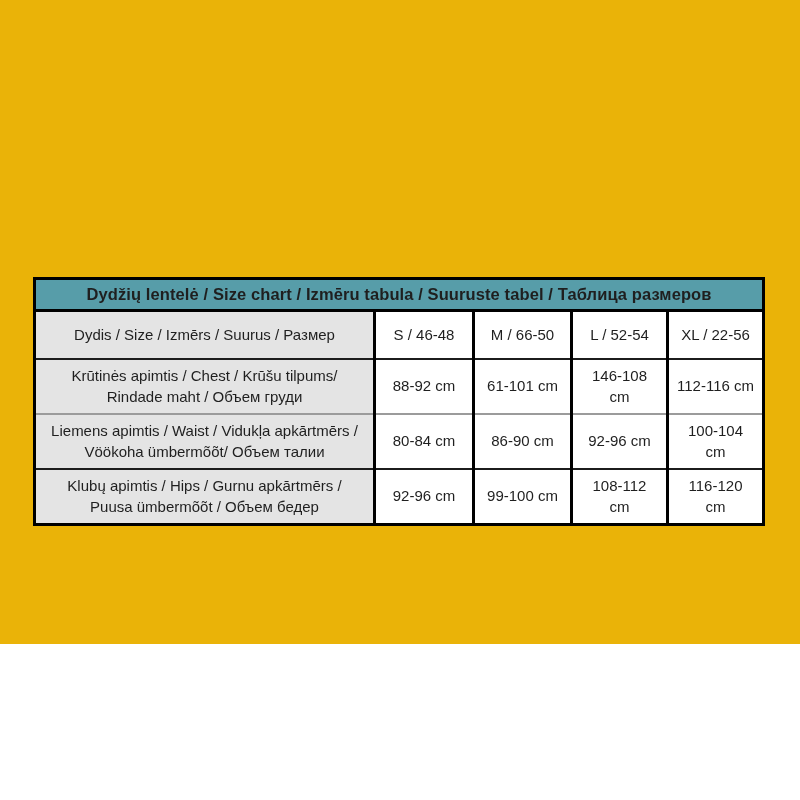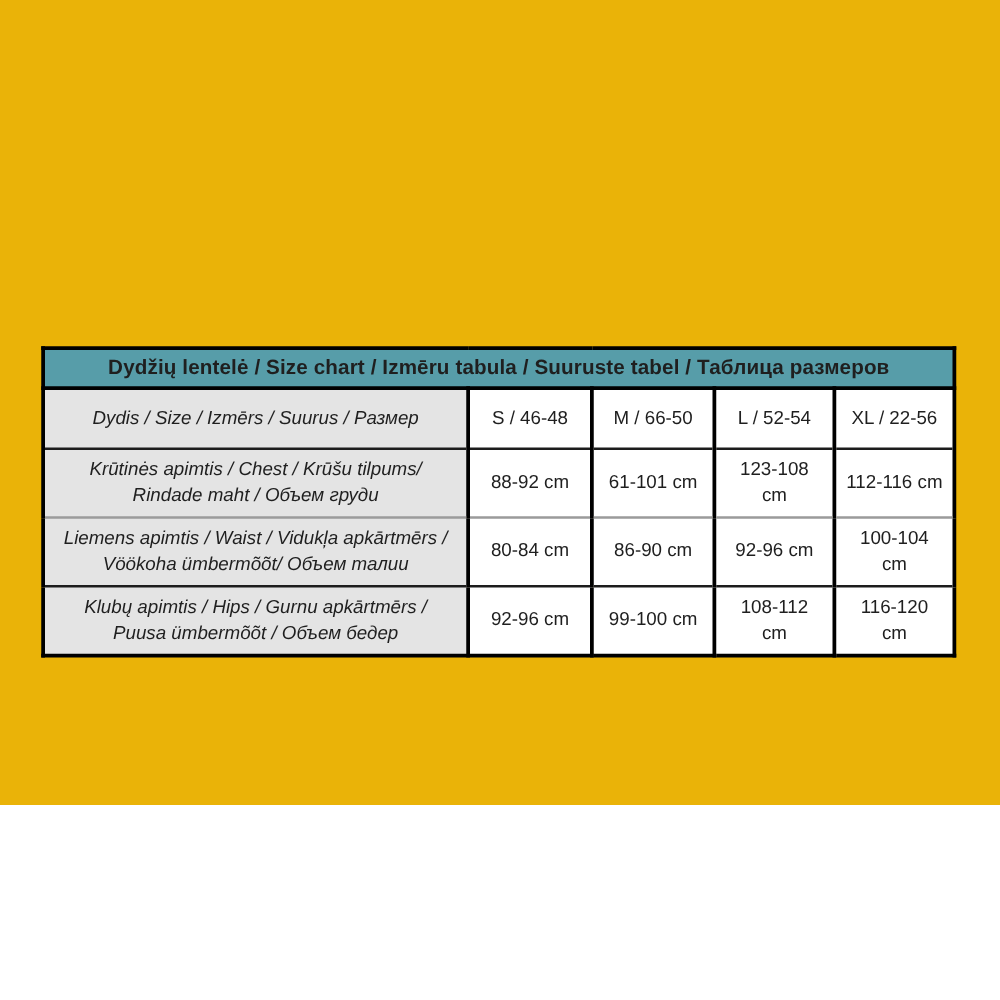--- a/index.html
+++ b/index.html
@@ -48,21 +48,20 @@
     font-size: 15px;
     text-align: center;
     vertical-align: middle;
     padding: 2px 8px;
     line-height: 1.35;
     background: #ffffff;
   }
   table.size-chart td.label-cell {
     background: #E4E4E4;
     padding: 2px 12px;
-    font-style: italic;
   }
   table.size-chart tr.r-size td   { height: 42px; border-top: 3px solid #000000; }
   table.size-chart tr.r-chest td  { height: 49px; border-top: 2px solid #1c1c1c; }
   table.size-chart tr.r-waist td  { height: 49px; border-top: 2px solid #9b9b9b; }
   table.size-chart tr.r-hips td   { height: 49px; border-top: 2px solid #1c1c1c; border-bottom: 3px solid #000000; }
 </style>
 </head>
 <body>
 
 <div class="canvas">
@@ -82,21 +81,21 @@
         <td class="label-cell">Dydis / Size / Izmērs / Suurus / Размер</td>
         <td>S / 46-48</td>
         <td>M / 66-50</td>
         <td>L / 52-54</td>
         <td>XL / 22-56</td>
       </tr>
       <tr class="r-chest">
         <td class="label-cell">Krūtinės apimtis / Chest / Krūšu tilpums/  Rindade maht / Объем груди</td>
         <td>88-92 cm</td>
         <td>61-101 cm</td>
-        <td>123-108 cm</td>
+        <td>146-108 cm</td>
         <td>112-116 cm</td>
       </tr>
       <tr class="r-waist">
         <td class="label-cell">Liemens apimtis / Waist / Vidukļa apkārtmērs / Vöökoha ümbermõõt/ Объем талии</td>
         <td>80-84 cm</td>
         <td>86-90 cm</td>
         <td>92-96 cm</td>
         <td>100-104 cm</td>
       </tr>
       <tr class="r-hips">

